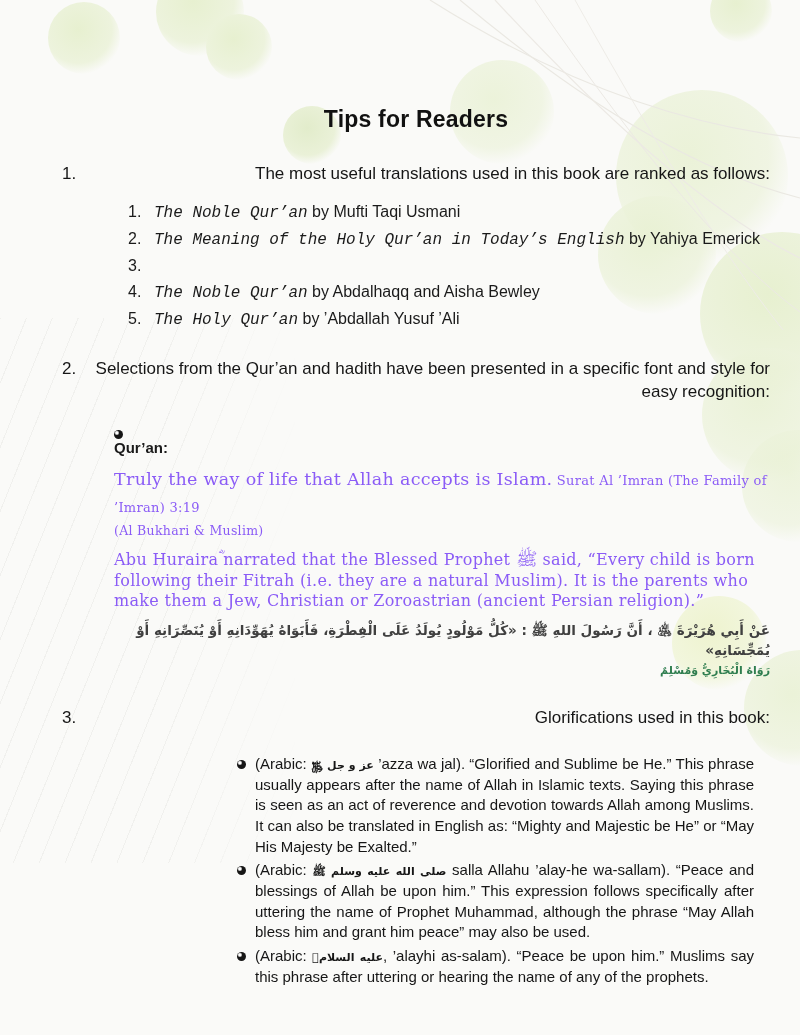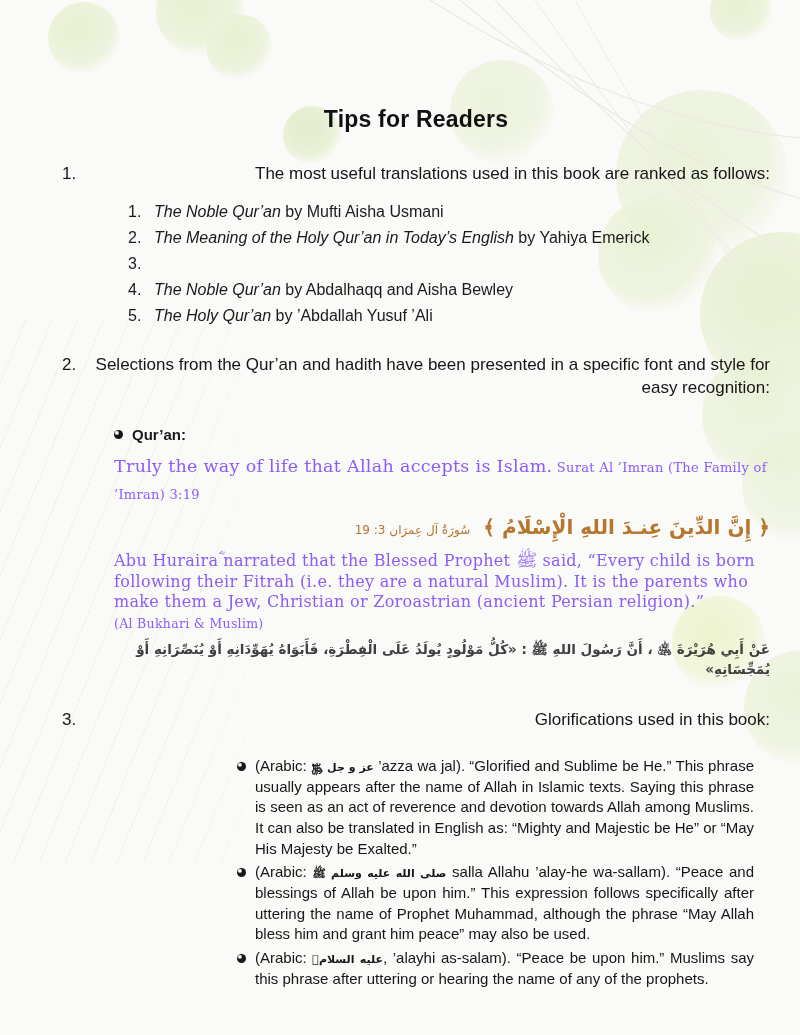--- a/index.html
+++ b/index.html
@@ -34,24 +34,24 @@
     margin:106px 0 0 0;text-align:center;
     font-size:23px;font-weight:bold;color:#111;letter-spacing:.2px;
   }
   .sec-head{display:flex;margin-top:30px;font-size:17px;line-height:1.35;color:#161616;}
   .sec-num{flex:0 0 23px;}
   .sec-text{flex:1;max-width:690px;text-align:right;}
   
   ol.trans{list-style:none;margin:18px 0 0 66px;padding:0;font-size:16px;}
   ol.trans li{display:flex;margin-bottom:10px;line-height:1.0;}
   ol.trans .num{flex:0 0 26px;}
-  ol.trans .btitle{font-style:italic;}
+  ol.trans .btitle{font-style:italic;font-family:Liberation Mono, monospace;}
   
   .bullets{margin:26px 0 0 52px;}
-  .blabel{display:flex;align-items:center;font-weight:bold;font-size:15px;margin-top:14px;}
+  .blabel{display:flex;align-items:flex-start;font-weight:bold;font-size:15px;margin-top:14px;flex-direction:column;}
   .blabel:first-child{margin-top:0;}
   .dot{
     width:9px;height:9px;border-radius:50%;margin-right:9px;flex:0 0 9px;
     background:radial-gradient(circle at 32% 32%, #ffffff 0 1.2px, #161616 2.6px);
   }
   .script-quote{
     font-family:"DejaVu Serif",serif;letter-spacing:.3px;
     margin-top:10px;width:655px;color:#8b5cf6;
   }
   .q-big{font-size:17.5px;line-height:1.55;}
@@ -117,21 +117,21 @@
 
     <h1 class="title">Tips for Readers</h1>
 
     <div class="sec-head">
       <span class="sec-num">1.</span>
       <span class="sec-text">The most useful translations used in this book are ranked as follows:</span>
     </div>
     <ol class="trans">
         <li>
           <span class="num">1.</span>
-          <span><span class="btitle">The Noble Qur’an</span><span> by Mufti Aisha Usmani</span></span>
+          <span><span class="btitle">The Noble Qur’an</span><span> by Mufti Taqi Usmani</span></span>
         </li>
         <li>
           <span class="num">2.</span>
           <span><span class="btitle">The Meaning of the Holy Qur’an in Today’s English</span><span> by Yahiya Emerick</span></span>
         </li>
         <li>
           <span class="num">3.</span>
         </li>
         <li>
           <span class="num">4.</span>
@@ -150,30 +150,27 @@
 
     <div class="bullets">
 
       <div class="blabel">
         <span class="dot"></span>
         <span>Qur’an:</span>
       </div>
       <div class="script-quote q-big">
         <span>Truly the way of life that Allah accepts is Islam.</span><span class="q-small"> Surat Al ’Imran (The Family of ’Imran) 3:19</span>
       </div>
-      <div class="arabic-verse-line">
-        <span class="verse">﴿ إِنَّ الدِّينَ عِنـدَ اللهِ الْإِسْلَامُ ﴾</span>
-        <span class="verse-ref">سُورَةُ آل عِمرَان 3: 19</span>
-      </div>
 
+      <div class="script-quote h-src">(Al Bukhari &amp; Muslim)</div>
       <div class="script-quote h-body">
         <span>Abu Huraira</span><span class="medallion">ؓ</span><span> narrated that the Blessed Prophet</span><span class="medallion"> ﷺ</span><span> said, “Every child is born following their Fitrah (i.e. they are a natural Muslim). It is the parents who make them a Jew, Christian or Zoroastrian (ancient Persian religion).”</span>
       </div>
-      <div class="script-quote h-src">(Al Bukhari &amp; Muslim)</div>
       <div class="arabic-hadith">عَنْ أَبِي هُرَيْرَةَ ﵁ ، أَنَّ رَسُولَ اللهِ ﷺ : «كُلُّ مَوْلُودٍ يُولَدُ عَلَى الْفِطْرَةِ، فَأَبَوَاهُ يُهَوِّدَانِهِ أَوْ يُنَصِّرَانِهِ أَوْ يُمَجِّسَانِهِ»</div>
+      <div class="arabic-hadith-src">رَوَاهُ الْبُخَارِيُّ وَمُسْلِمٌ</div>
     </div>
 
     <div class="sec-head">
       <span class="sec-num">3.</span>
       <span class="sec-text">Glorifications used in this book:</span>
     </div>
     <ul class="glor">
         <li><span class="dot"></span><span class="seg-en">(Arabic: </span><span class="seg-ar" dir="rtl">عز و جل ﷿</span><span class="seg-en"> ’azza wa jal). “Glorified and Sublime be He.” This phrase usually appears after the name of Allah in Islamic texts. Saying this phrase is seen as an act of reverence and devotion towards Allah among Muslims. It can also be translated in English as: “Mighty and Majestic be He” or “May His Majesty be Exalted.”</span></li>
         <li><span class="dot"></span><span class="seg-en">(Arabic: </span><span class="seg-ar" dir="rtl">صلى الله عليه وسلم ﷺ</span><span class="seg-en"> salla Allahu ’alay-he wa-sallam). “Peace and blessings of Allah be upon him.” This expression follows specifically after uttering the name of Prophet Muhammad, although the phrase “May Allah bless him and grant him peace” may also be used.</span></li>
         <li><span class="dot"></span><span class="seg-en">(Arabic: </span><span class="seg-ar" dir="rtl">عليه السلامؑ</span><span class="seg-en">, ’alayhi as-salam). “Peace be upon him.” Muslims say this phrase after uttering or hearing the name of any of the prophets.</span></li>

